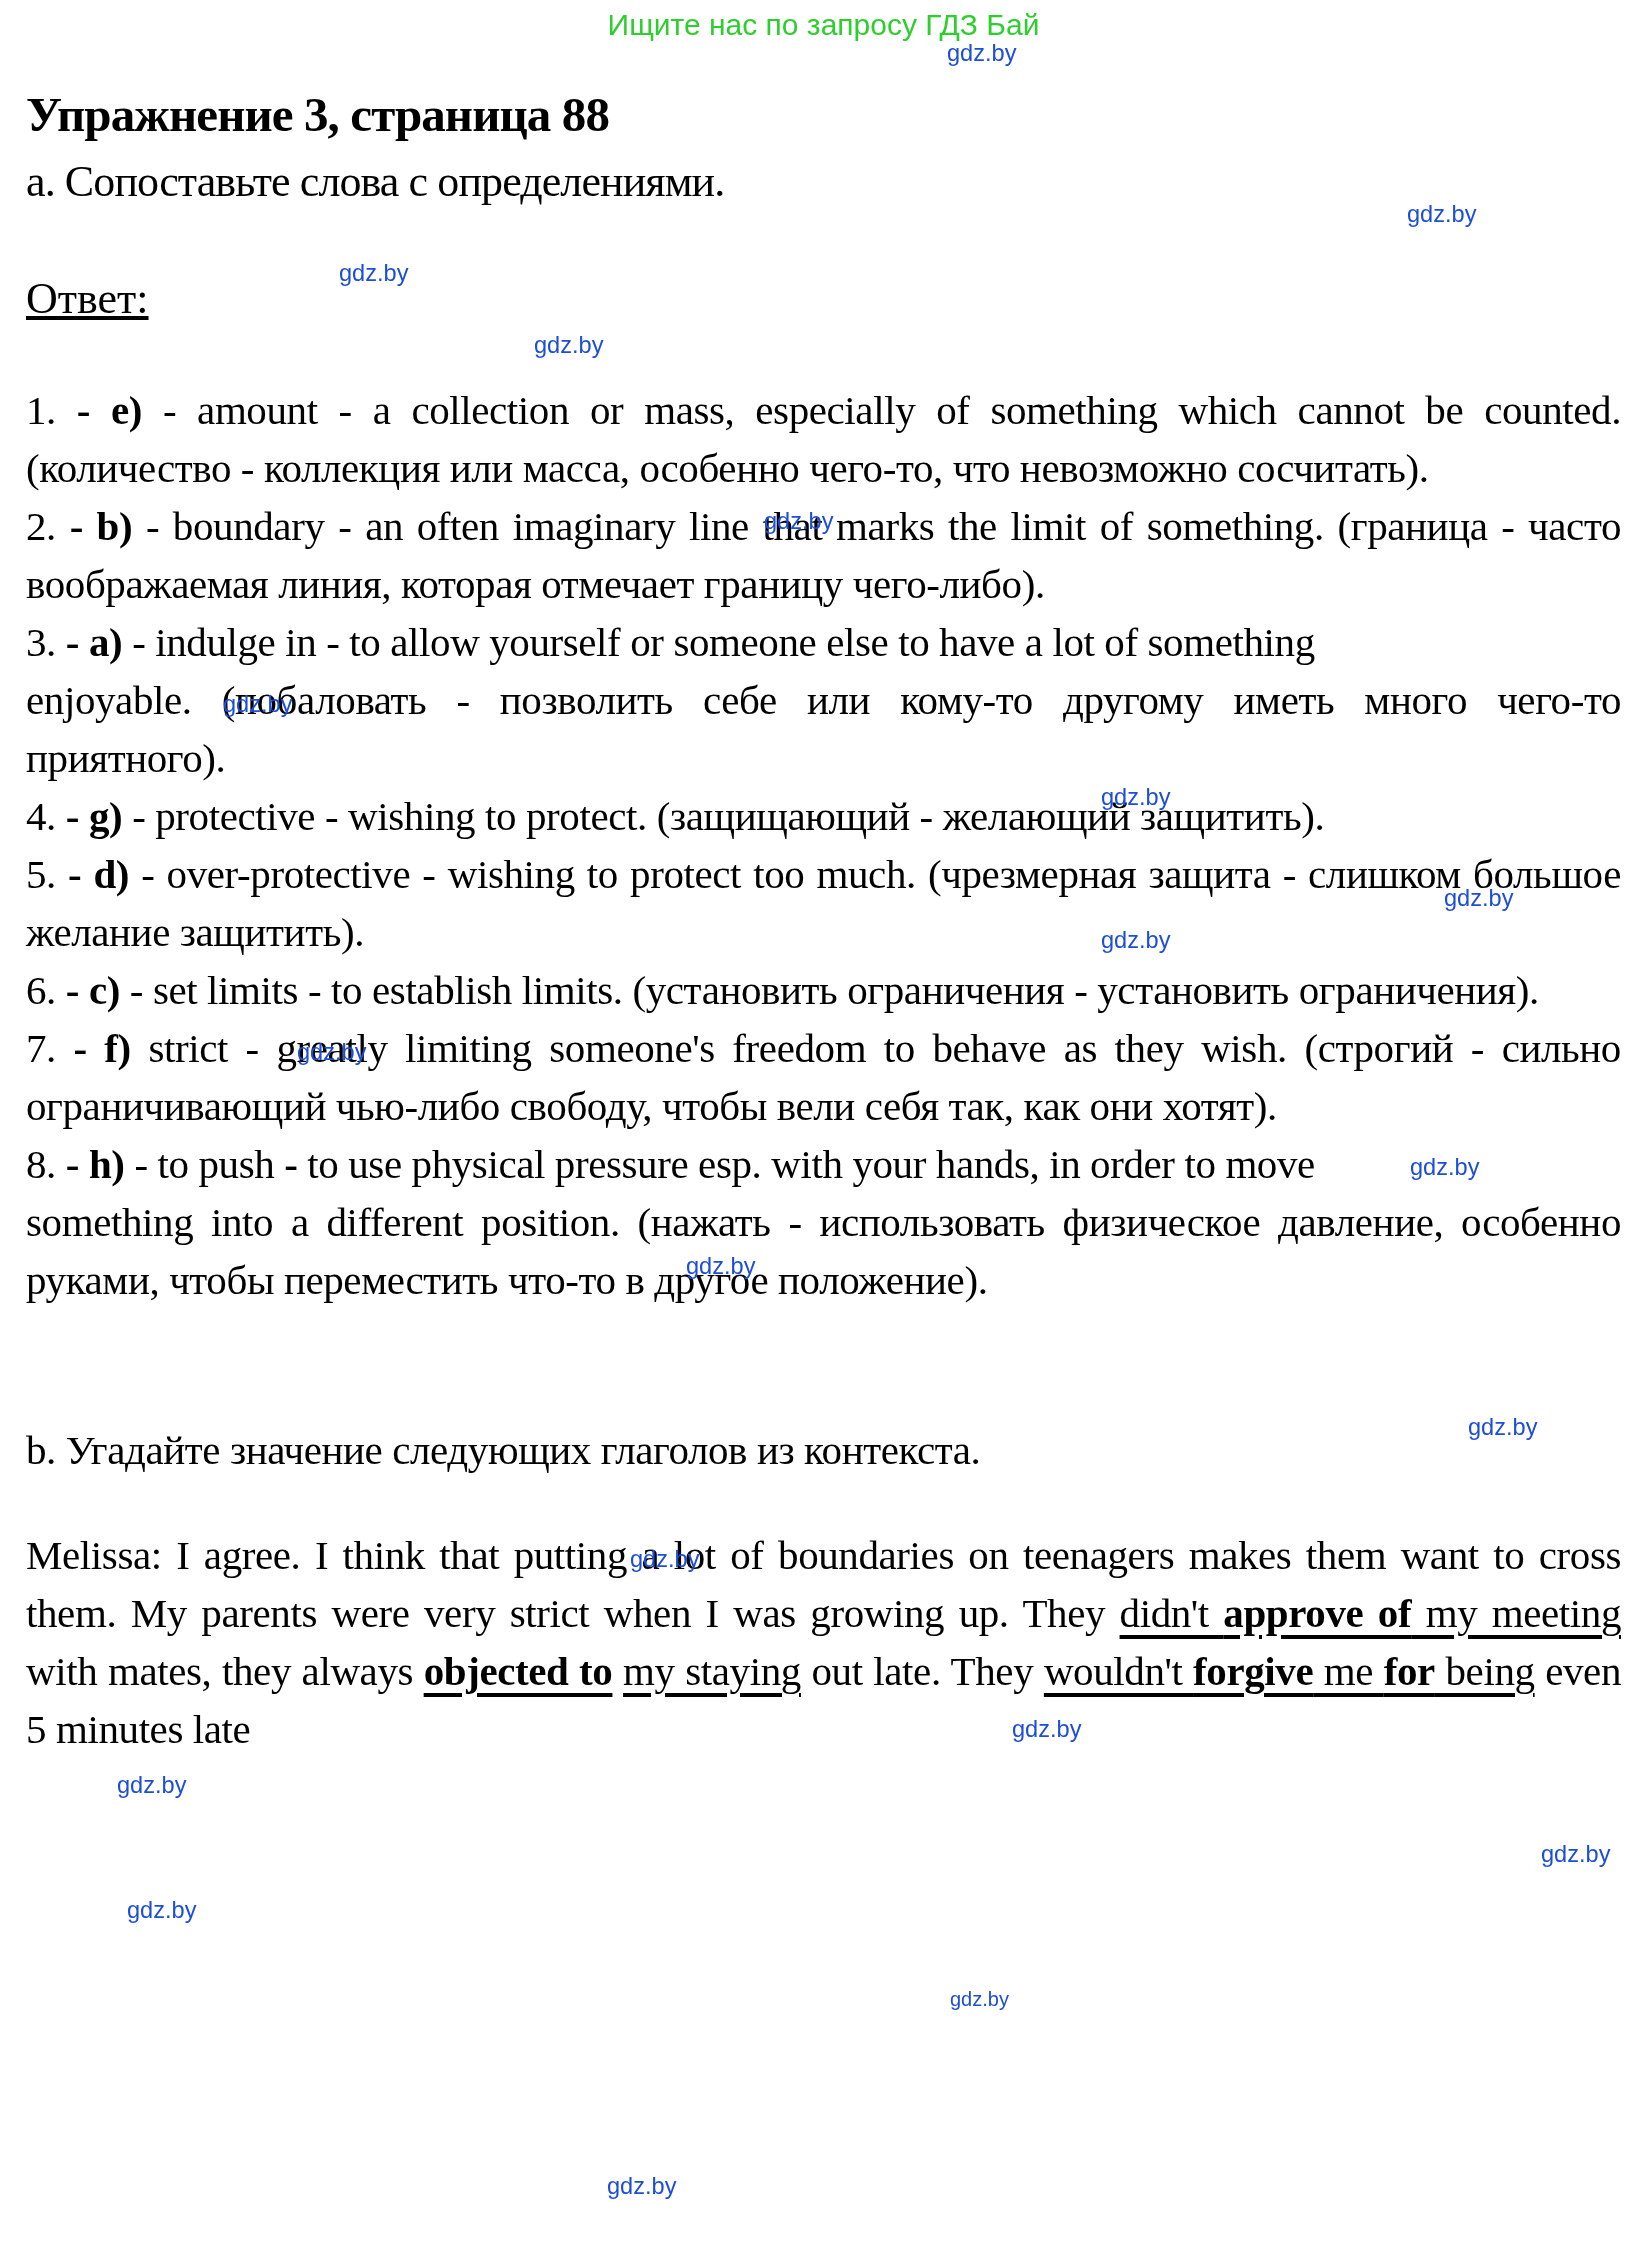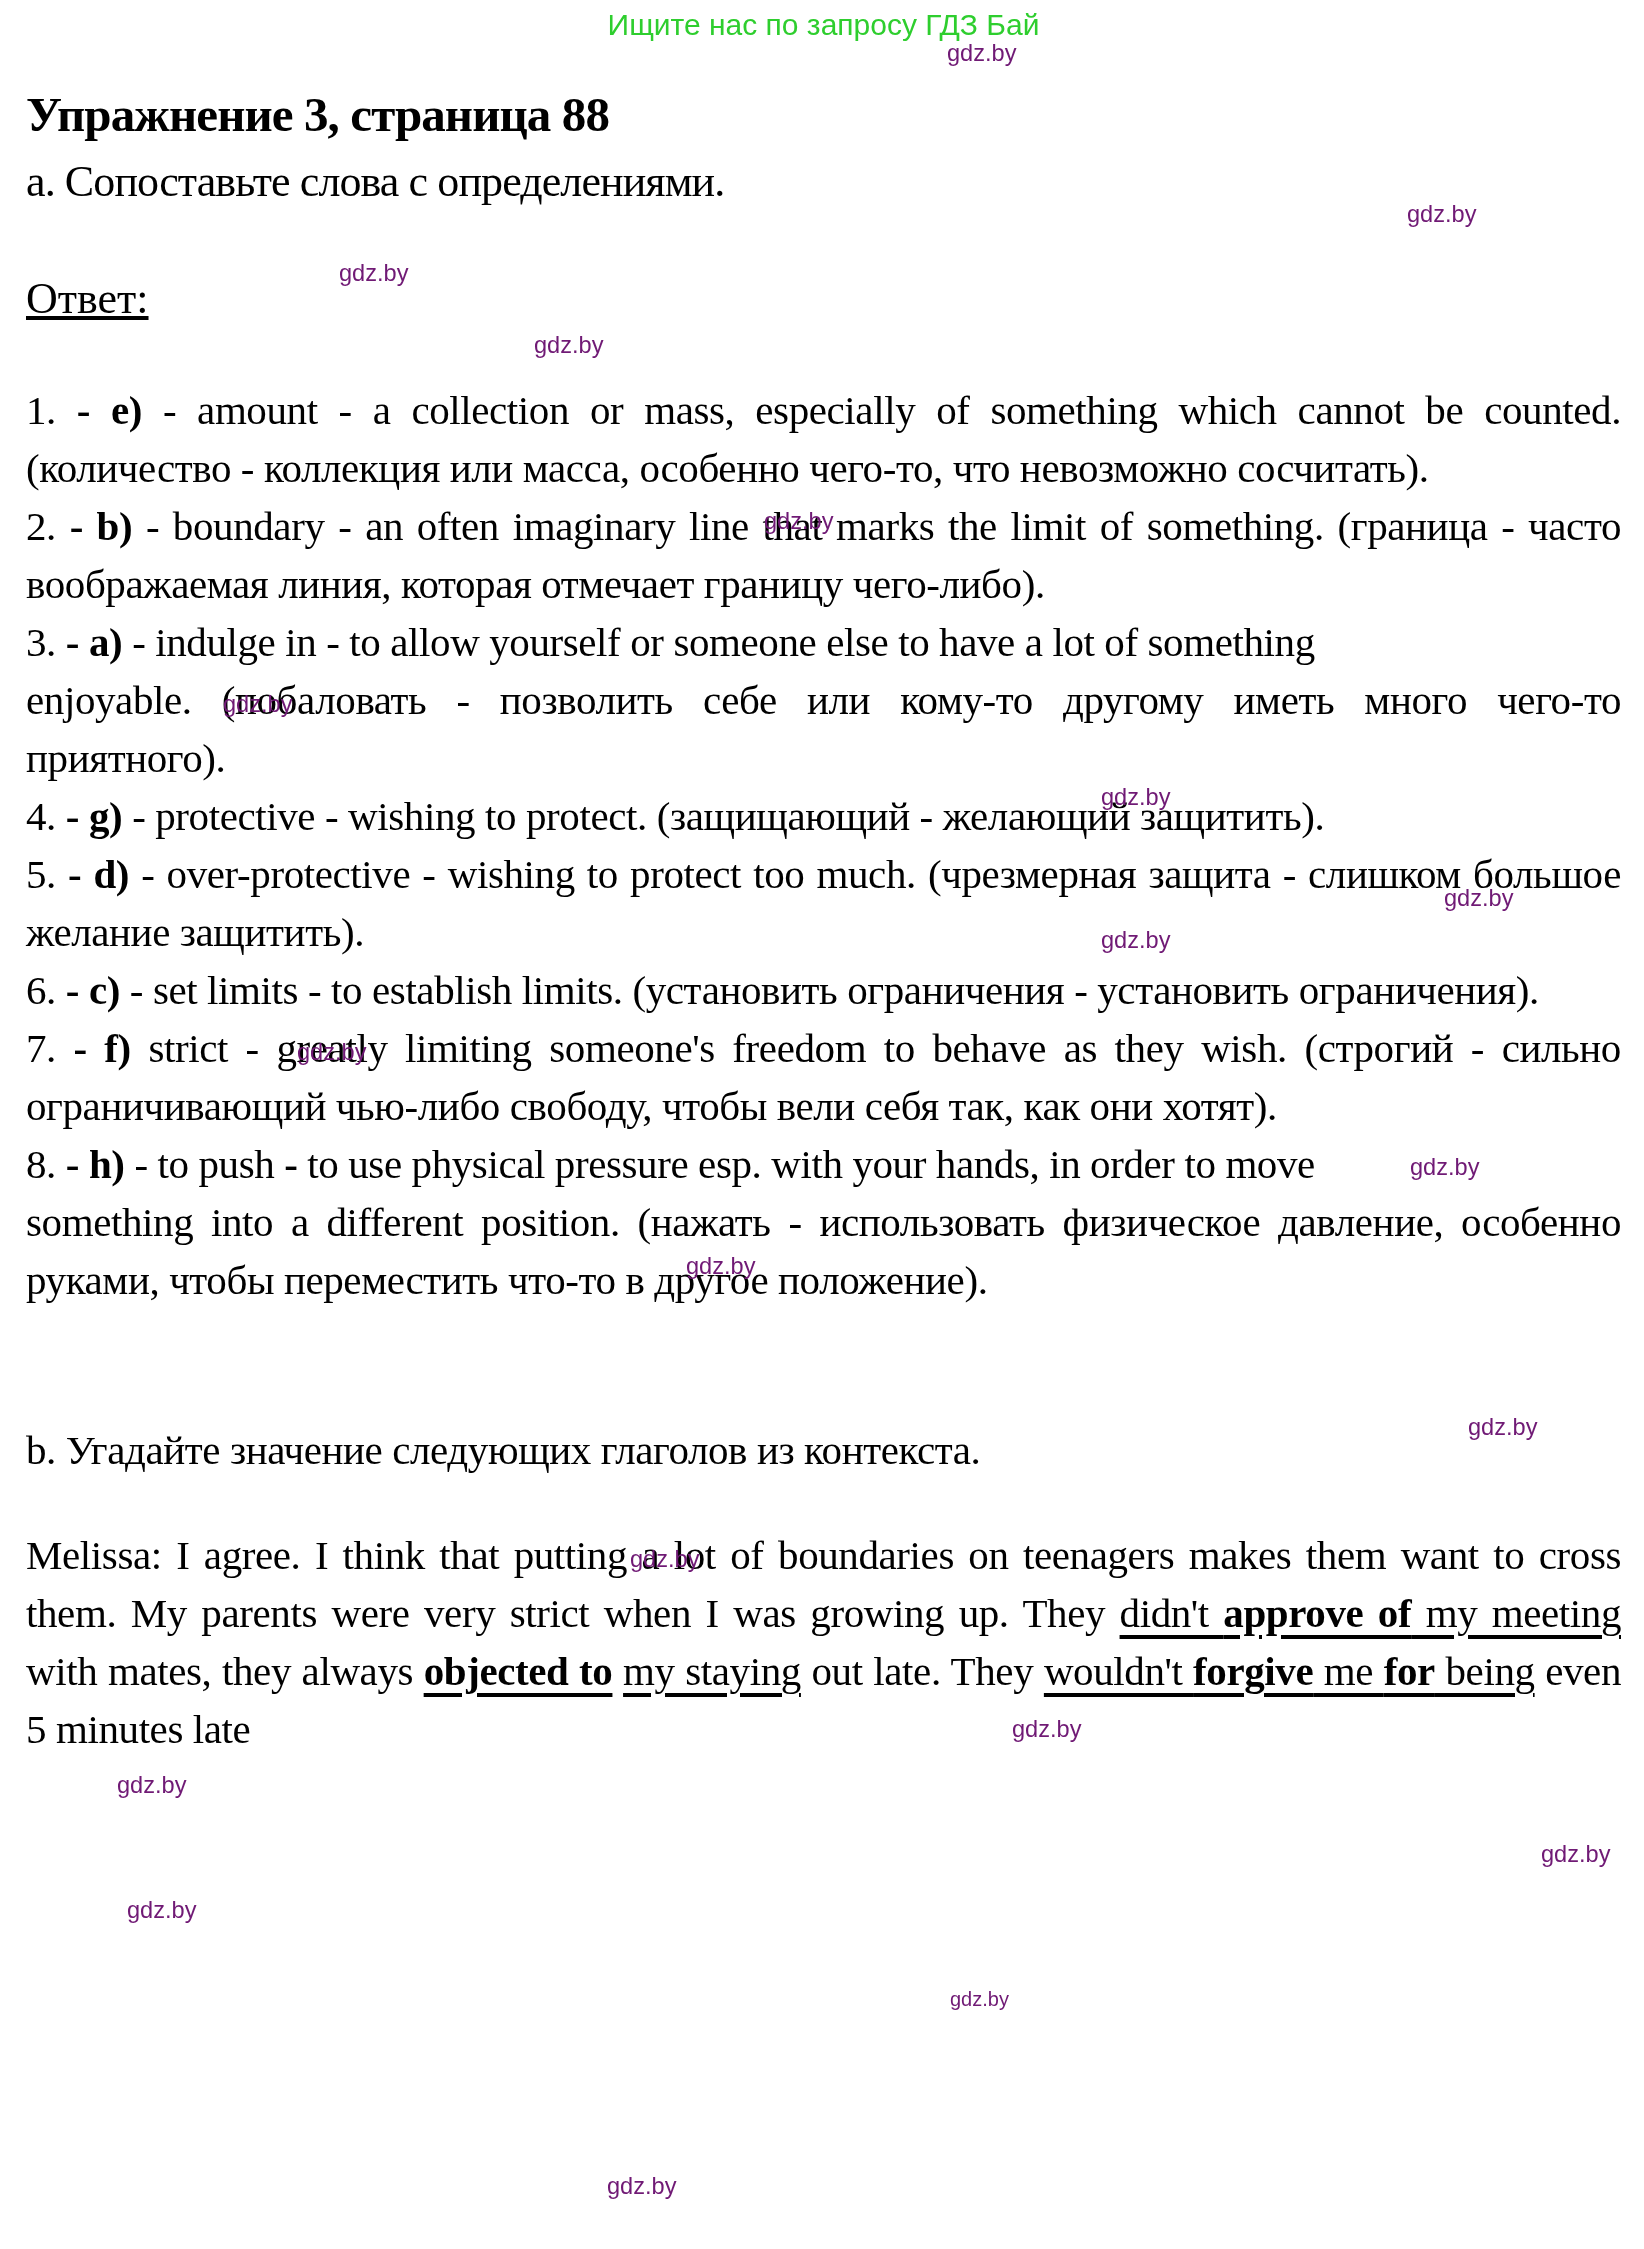--- a/index.html
+++ b/index.html
@@ -68,21 +68,21 @@
   .u {
     text-decoration: underline;
     text-decoration-thickness: 4.4px;
     text-underline-offset: 7.9px;
   }
   .wm {
     position: absolute;
     font-family: "Liberation Sans", sans-serif;
     font-size: 23.6px;
     line-height: 26px;
-    color: #701a75;
+    color: #1d4ed8;
     white-space: nowrap;
   }
   .wm-small {
     font-size: 20px;
   }
   .footer {
     margin-top: 21px;
     text-align: center;
     font-family: "Liberation Sans", sans-serif;
     font-size: 30px;

